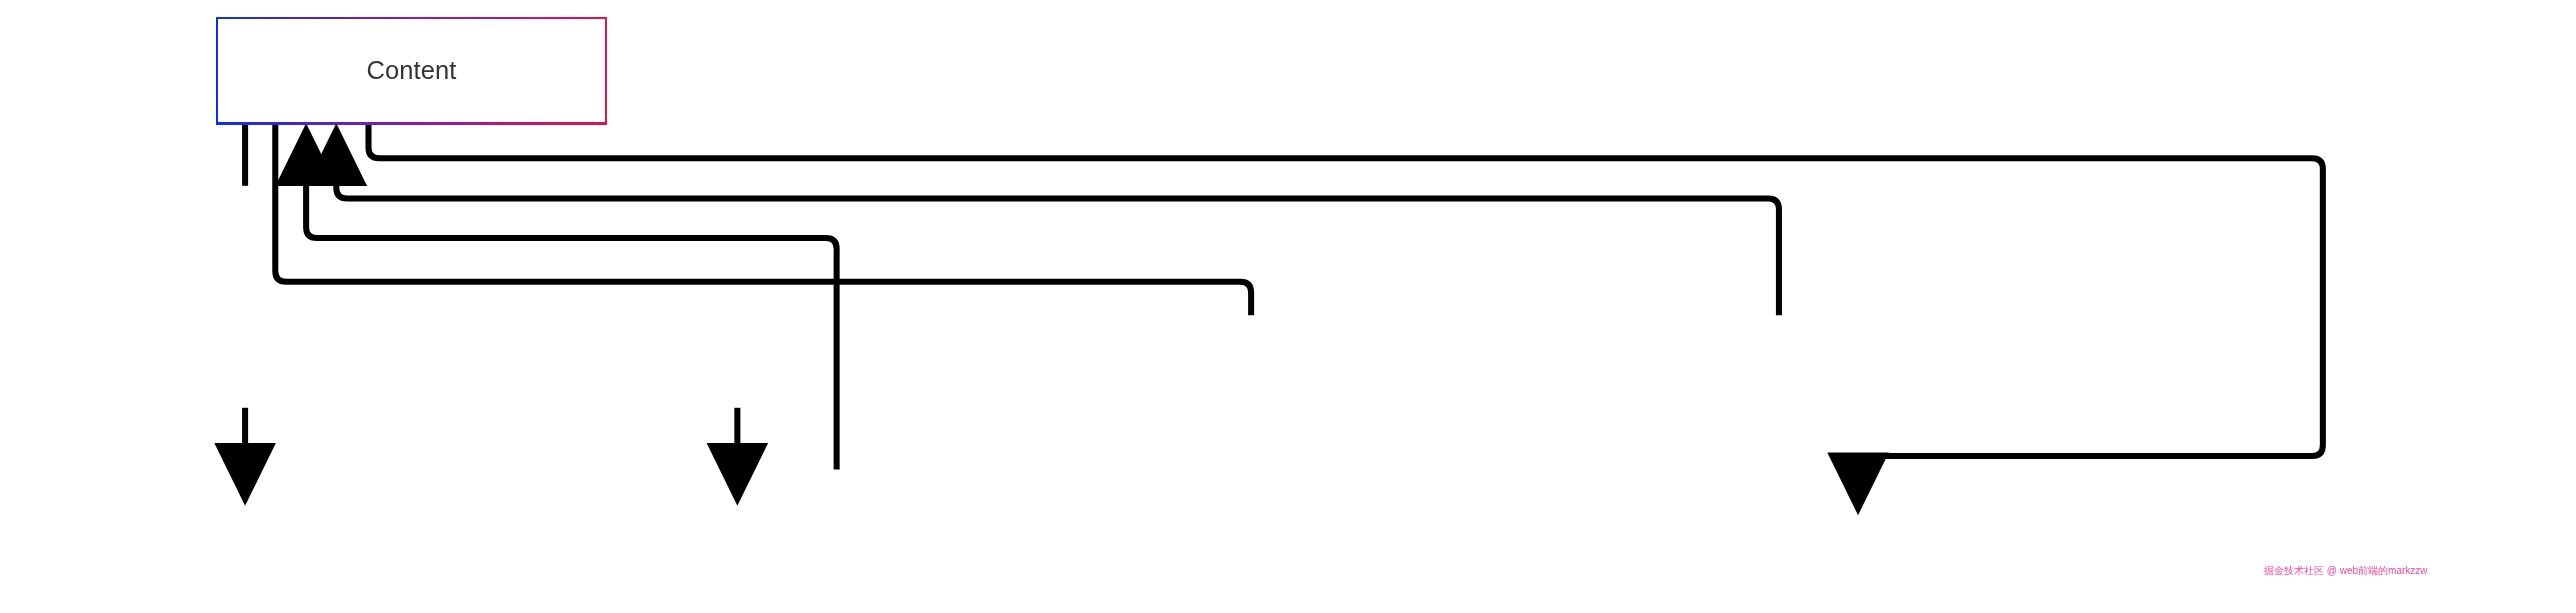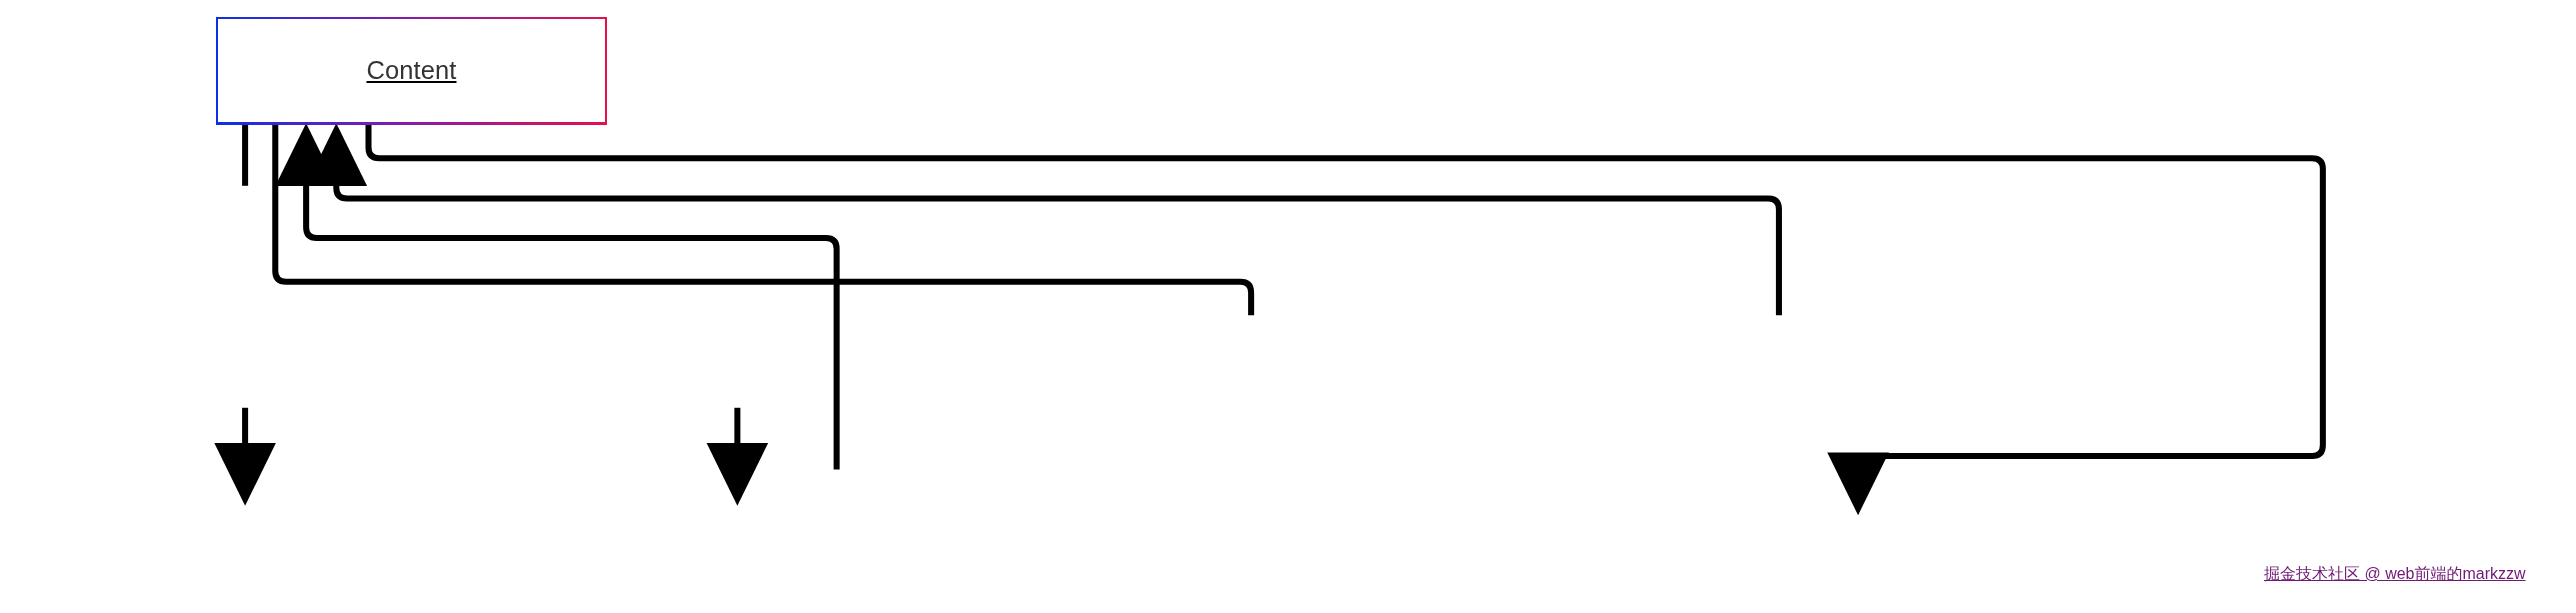--- a/index.html
+++ b/index.html
@@ -5,26 +5,26 @@
   html,body{margin:0;padding:0;background:#ffffff;}
   body{width:2576px;height:613px;overflow:hidden;
        font-family:"Liberation Sans","DejaVu Sans",sans-serif;}
   #stage{position:relative;width:2576px;height:613px;background:#fff;}
   svg#wires{position:absolute;left:0;top:0;width:2576px;height:613px;}
 
   .node{position:absolute;background:#ffffff;box-sizing:border-box;
         display:flex;align-items:center;justify-content:center;
         padding:2px;}
   .node .inner{background:#fff;width:100%;height:100%;
-        display:flex;align-items:center;justify-content:center;text-decoration:underline;}
+        display:flex;align-items:center;justify-content:center;}
   .node span{font-size:25.5px;color:#333333;letter-spacing:0.1px;white-space:nowrap;}
 
   .grad{background-image:linear-gradient(to right,#0b31e8 0%,#8c1aa8 50%,#e3124b 100%);}
 
-  .watermark{position:absolute;font-size:16px;color:#701a75;white-space:nowrap;text-decoration:underline;}
+  .watermark{position:absolute;font-size:10px;color:#ec4899;white-space:nowrap;}
 </style>
 </head>
 <body>
 
 <div id="stage">
 
   <svg id="wires" viewBox="0 0 3840 914">
     <defs>
       <marker id="ah" markerWidth="14" markerHeight="14" refX="5.2" refY="6" orient="auto" markerUnits="strokeWidth">
         <path d="M0.6,0.9 L11,6 L0.6,11.1 z" fill="#000"></path>

